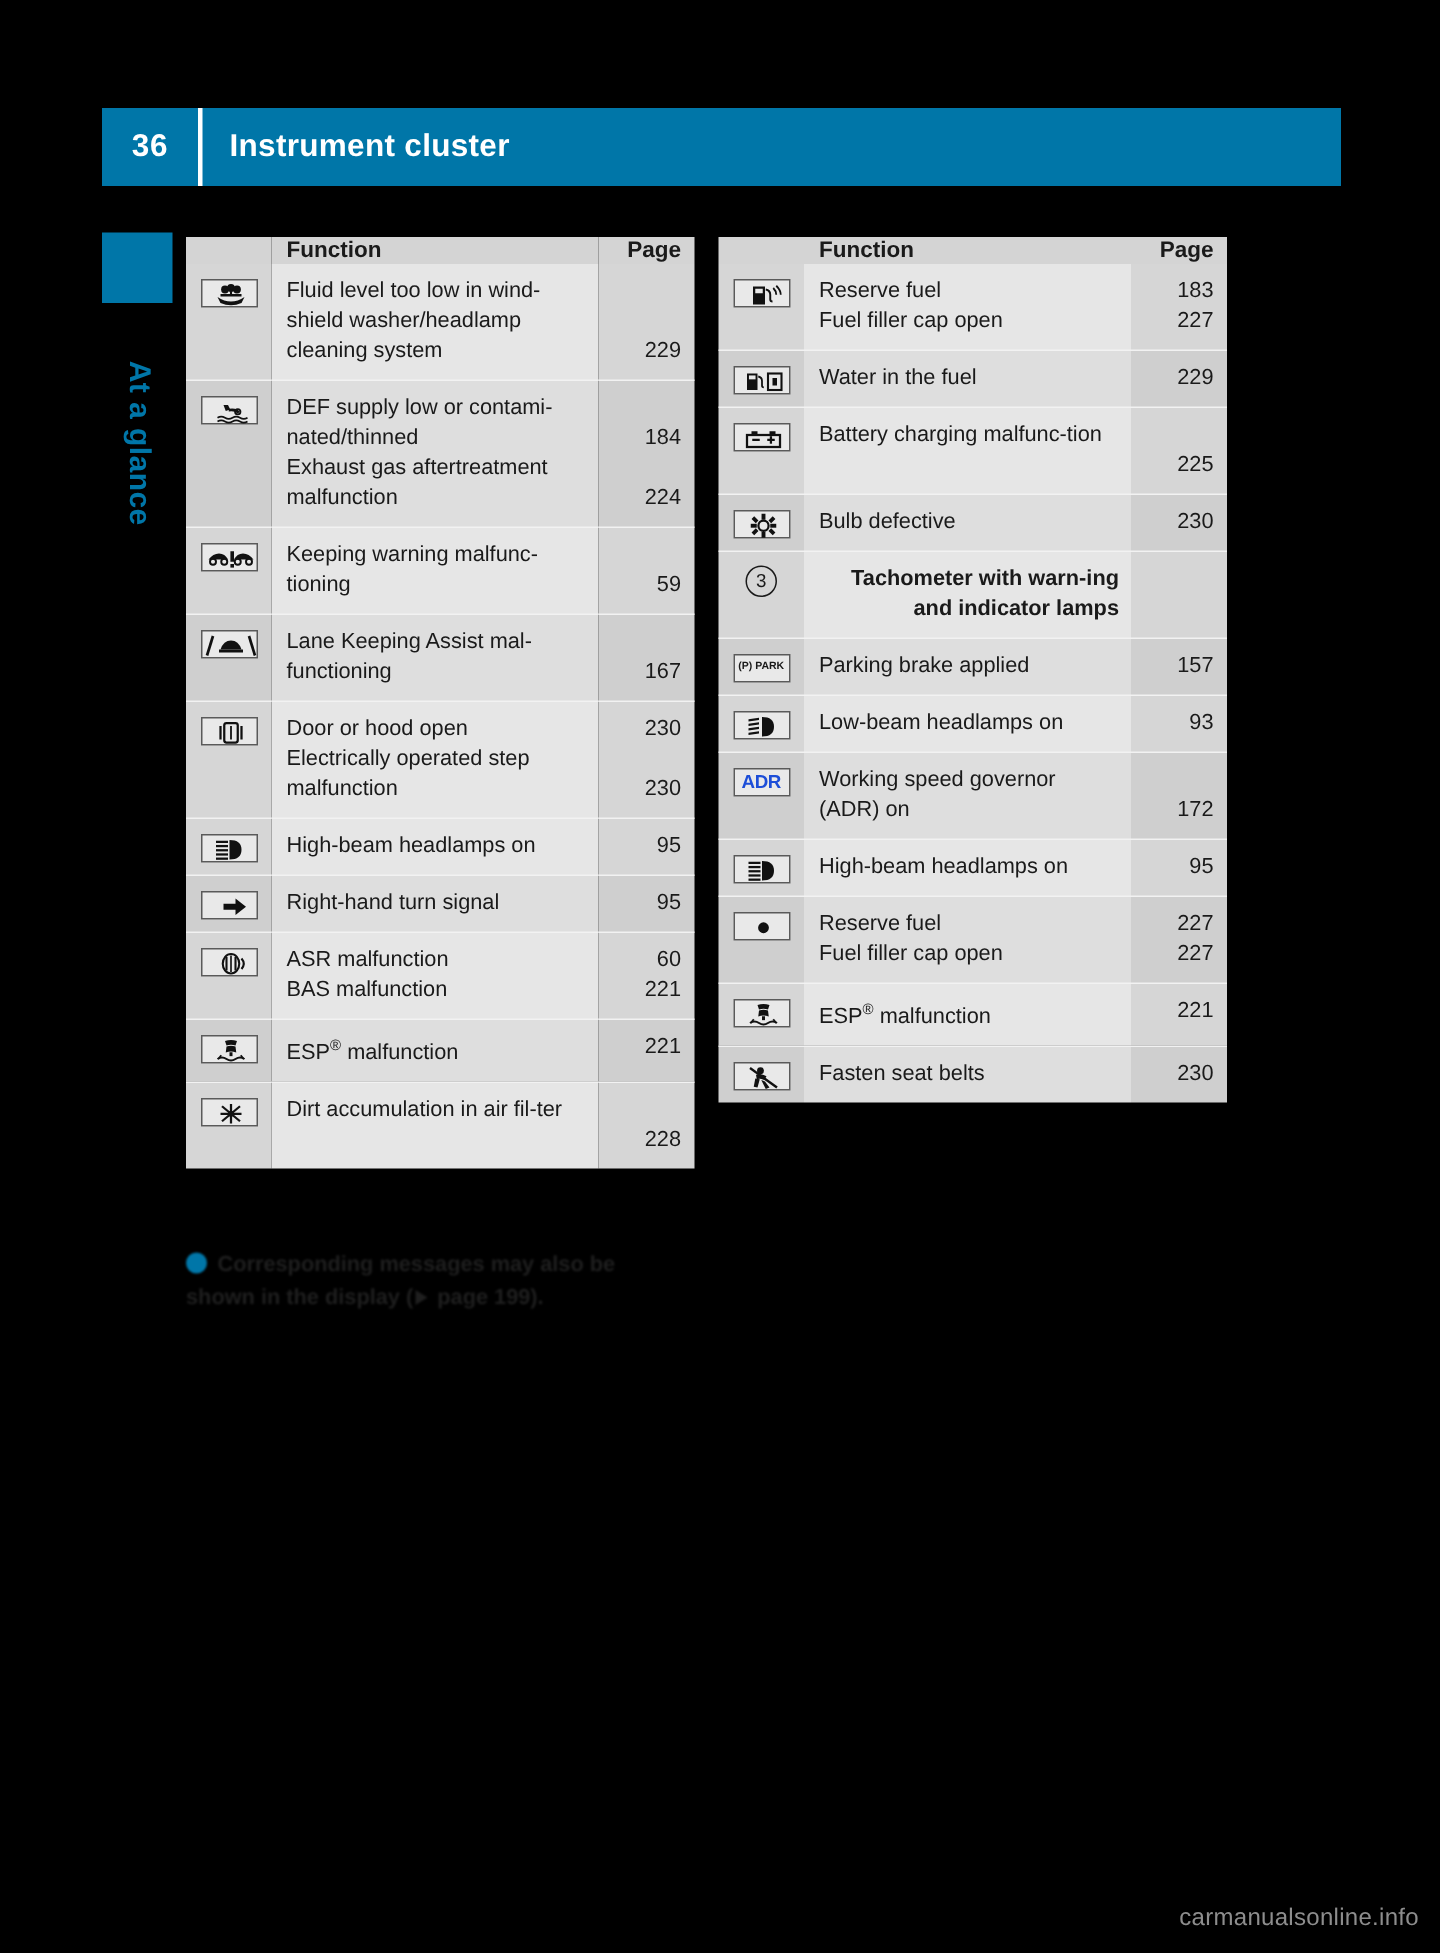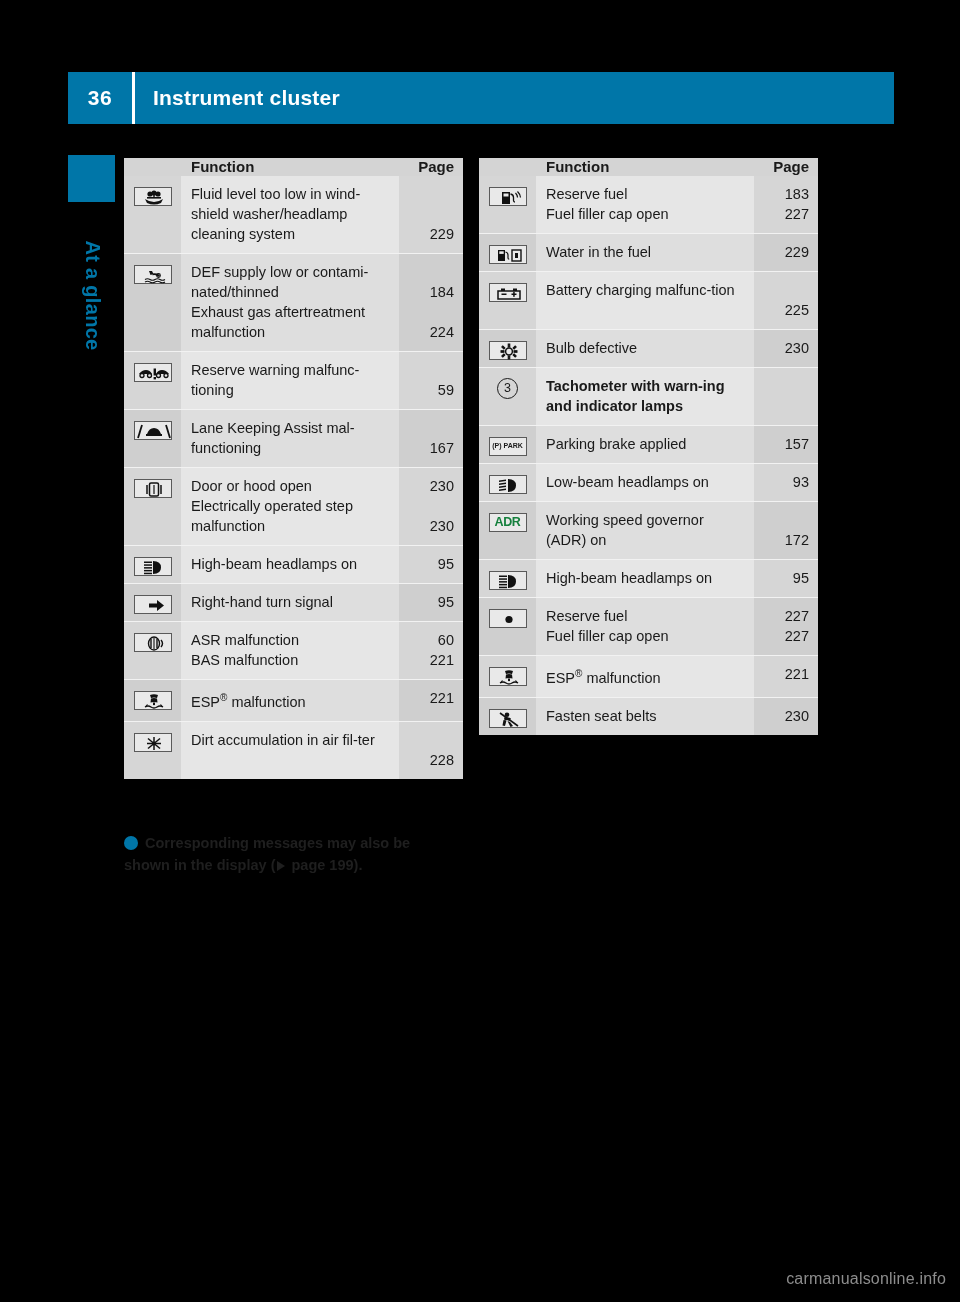--- a/index.html
+++ b/index.html
@@ -113,21 +113,21 @@
   tr.row td.c-text { padding: 8px 8px 9px 10px; }
   tr.row td.c-page { padding: 8px 9px 9px 0; text-align: right; background: #d4d4d4; }
 
   tr.shade-a td.c-text { background: #e6e6e6; }
   tr.shade-b td.c-text { background: #dedede; }
   tr.shade-a td.c-icon, tr.shade-a td.c-page { background: #d6d6d6; }
   tr.shade-b td.c-icon, tr.shade-b td.c-page { background: #cfcfcf; }
 
   tr.row + tr.row td { border-top: 1px solid #f2f2f2; }
 
-  .bold-row td.c-text { font-weight: bold; }
+  .bold-row td.c-text { font-weight: bold; text-align: right; }
 
   
   .line { display: block; }
   .pg   { display: block; }
   .pg.blank { visibility: hidden; }
 
   .reg { font-size: 10px; vertical-align: super; }
 
   
   .ibox {
@@ -147,21 +147,21 @@
     color: #1a1a1a;
     font-size: 12.5px;
     line-height: 18px;
     text-align: center;
     vertical-align: middle;
   }
   .adr-txt {
     position: absolute;
     left: 0; top: 0; width: 100%; height: 100%;
     display: flex; align-items: center; justify-content: center;
-    font-size: 12.5px; font-weight: bold; color: #15803d;
+    font-size: 12.5px; font-weight: bold; color: #1d4ed8;
     letter-spacing: -0.3px;
   }
   .park-txt {
     position: absolute;
     left: 0; top: 0; width: 100%; height: 100%;
     display: flex; align-items: center; justify-content: center;
     font-size: 7px; font-weight: bold; color: #1a1a1a;
     letter-spacing: 0px;
   }
 
@@ -279,21 +279,21 @@
                     <circle cx="7" cy="11.5" r="2" fill="none" stroke="#111" stroke-width="1.3"></circle>
                     <circle cx="14.5" cy="11.5" r="2" fill="none" stroke="#111" stroke-width="1.3"></circle>
                     <rect x="18.6" y="4.5" width="2.4" height="7"></rect>
                     <rect x="18.6" y="13" width="2.4" height="2.4"></rect>
                     <path d="M34 10 q-3 -4 -7 -4 q-4 0 -6 4 z"></path>
                     <circle cx="31" cy="11.5" r="2" fill="none" stroke="#111" stroke-width="1.3"></circle>
                     <circle cx="23.5" cy="11.5" r="2" fill="none" stroke="#111" stroke-width="1.3"></circle>
                   </g>
                 </svg></span></td>
             <td class="c-text">
-              <span class="line">Reserve warning malfunc-tioning</span>
+              <span class="line">Keeping warning malfunc-tioning</span>
             </td>
             <td class="c-page">
               <span class="pg blank">0</span>
               <span class="pg">59</span>
             </td>
           </tr>
           <tr class="row shade-b">
             <td class="c-icon"><span class="ibox"><svg width="38" height="19" viewBox="0 0 38 19">
                   <g fill="#111" stroke="#111">
                     <path d="M7 3 L3 16" stroke-width="1.8" fill="none"></path>

